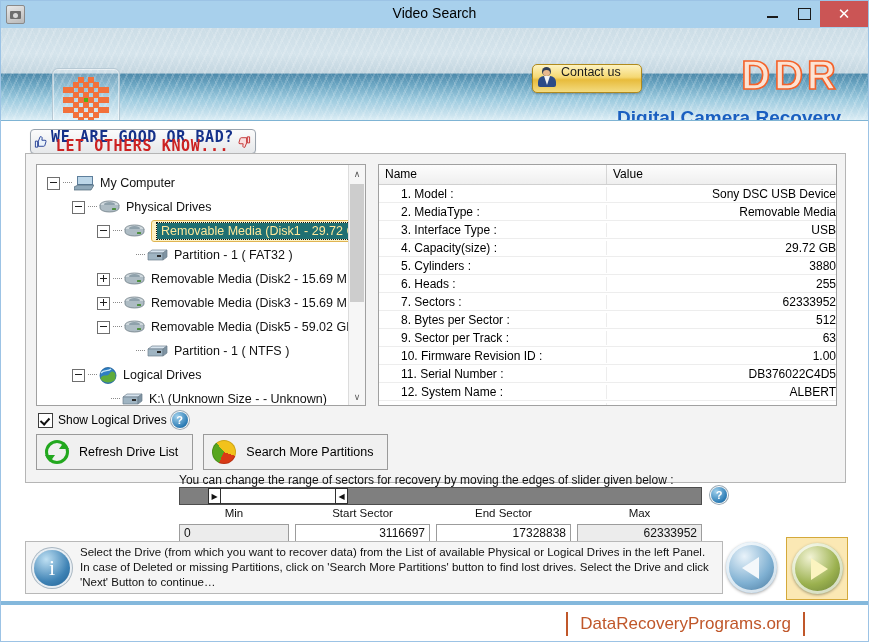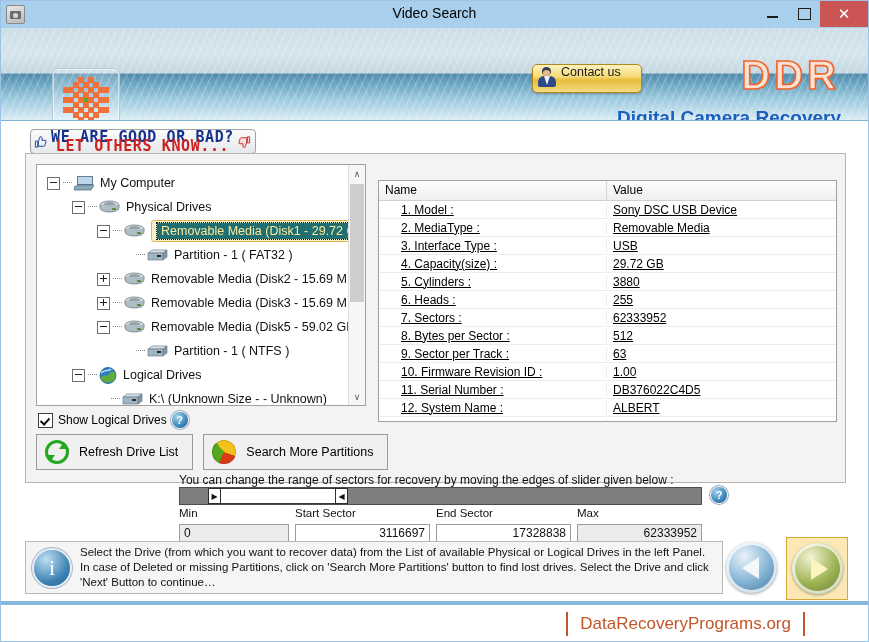--- a/index.html
+++ b/index.html
@@ -457,21 +457,21 @@
         #f2c21b 0deg 120deg,
         #d93a16 120deg 215deg,
         #58a61e 215deg 330deg,
         #f2c21b 330deg 360deg);
     box-shadow: inset 0 0 0 1px rgba(0,0,0,0.15);
   }
 
   
   .details {
     position: absolute;
-    left: 352px; top: 26px;
+    left: 352px; top: 10px;
     width: 459px; height: 242px;
     background: #fff;
     border: 1px solid #a0a0a0;
     box-sizing: border-box;
     overflow: hidden;
   }
   .dt-head {
     display: flex;
     height: 19px;
     background: linear-gradient(to bottom,#fdfdfd,#efefef);
@@ -483,32 +483,32 @@
     box-sizing: border-box;
   }
   .dt-c1 { width: 228px; border-right: 1px solid #d6d6d6; }
   .dt-c2 { flex: 1; }
   .dt-row {
     display: flex;
     height: 17px;
     font-size: 12px;
     border-bottom: 1px solid #ededed;
     align-items: center;
-    text-decoration: underline;
   }
   .dt-row .n {
     width: 228px;
     padding-left: 22px;
     box-sizing: border-box;
     border-right: 1px solid #ededed;
   }
   .dt-row .v {
     flex: 1;
     padding-left: 6px;
     box-sizing: border-box;
+    text-align: right;
   }
 
   
   .slider-note {
     position: absolute;
     left: 178px; top: 472px;
     font-size: 12px;
     color: #111;
   }
   .slider-track {
@@ -549,21 +549,21 @@
   }
 
   .field-row {
     position: absolute;
     left: 178px; top: 506px;
     width: 523px;
     display: flex;
     gap: 6px;
   }
   .field-col { display: flex; flex-direction: column; }
-  .field-col .lbl { font-size: 11.5px; color: #111; margin-bottom: 5px; }
+  .field-col .lbl { font-size: 11.5px; color: #111; margin-bottom: 5px; text-align: center; }
   .field-col input {
     height: 18px;
     border: 1px solid #9c9c9c;
     font-size: 12px;
     font-family: "Liberation Sans", sans-serif;
     padding: 0 4px;
     box-sizing: border-box;
     color: #111;
   }
   .f-min   { width: 110px; }

